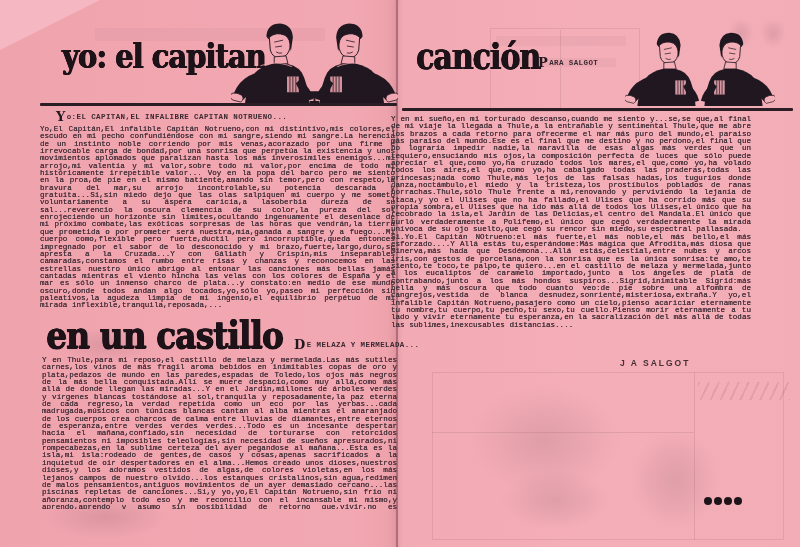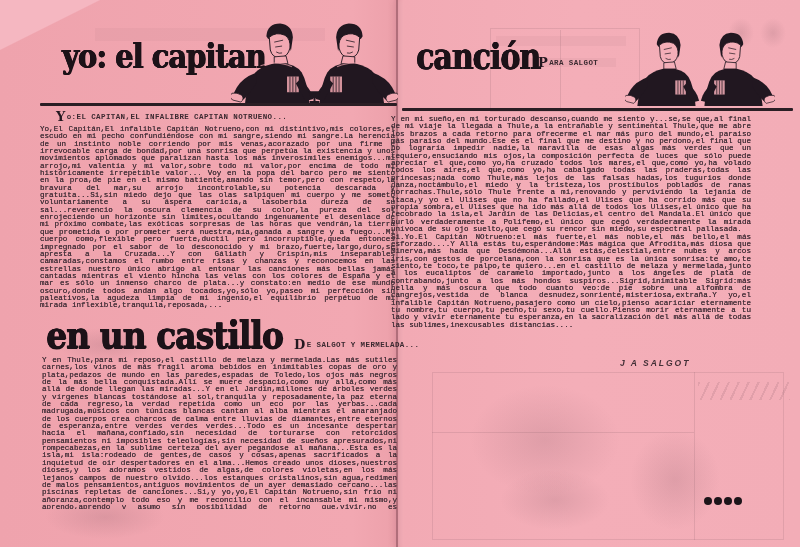--- a/index.html
+++ b/index.html
@@ -60,21 +60,21 @@
     font-size:7.6px;line-height:7.35px;color:var(--text-ink,#46313a);
     text-align:justify;text-shadow:0 0 .25px currentColor;
     word-break:break-word;
   }
   .b1{position:absolute;left:40px;top:126px;width:355px;height:184px;overflow:hidden;}
   .b2{position:absolute;left:42px;top:357px;width:355px;height:152px;overflow:hidden;}
   .bcol{position:absolute;left:391px;top:116px;width:360px;height:238px;overflow:hidden;}
   .signature{
     position:absolute;left:620px;top:358px;
     font-family:"Liberation Sans",sans-serif;font-size:8.5px;font-weight:bold;
-    letter-spacing:2px;color:#443037;font-style:italic;
+    letter-spacing:2px;color:#443037;
   }
   .dots{position:absolute;left:704px;top:497px;display:flex;gap:2px;}
   .dot{width:8px;height:8px;border-radius:50%;background:#1c1419;display:inline-block;}
 </style>
 </head>
 <body>
 
 <div class="sheet">
 
   <div class="corner-light"></div>
@@ -120,21 +120,21 @@
     </div>
 
     <div class="rule rule-left"></div>
 
     <p class="kicker k1"><span class="init">Y</span><span>o:EL CAPITAN,EL INFALIBRE CAPITAN NOTRUENO...</span></p>
 
     <p class="body b1">Yo,El Capitán,El infalible Capitán Notrueno,con mi distintivo,mis colores,el escudo en mi pecho confundiéndose con mi sangre,siendo mi sangre.La herencia de un instinto noble corriendo por mis venas,acorazado por una firme e irrevocable carga de bondad,por una sonrisa que perpetúa la existencia y unos movimientos aplomados que paralizan hasta los más inverosímiles enemigos...mi arrojo,mi valentía y mi valor,sobre todo mi valor,por encima de todo mi históricamente irrepetible valor... Voy en la popa del barco pero me siento en la proa,de pie en el mismo batiente,amando sin temor,pero con respeto,la bravura del mar,su arrojo incontrolable,su potencia descarada y gratuita...Si,sin miedo dejo que las olas salpiquen mi cuerpo y me someto voluntariamente a su áspera caricia,a lasoberbia dureza de su sal...reverencio la oscura clemencia de su color,la pureza del sol enrojeciendo un horizonte sin límites,ocultando ingenuamente el desenlace de mi próximo combate,las exóticas sorpresas de las horas que vendrán,la tierra que prometida o por prometer será nuestra,mía,ganada a sangre y a fuego...Mi cuerpo como,flexible pero fuerte,ductil pero incorruptible,queda entonces impregnado por el sabor de lo desconocido y mi brazo,fuerte,largo,duro,se apresta a la Cruzada...Y con Gáliath y Crispín,mis inseparables camaradas,constamos el rumbo entre risas y chanzas y reconocemos en las estrellas nuestro único abrigo al entonar las canciones más bellas jamás cantadas mientras el viento hincha las velas con los colores de España y el mar es sólo un inmenso charco de plata...y constato:en medio de ese mundo oscuro,donde todos andan algo tocados,yo,sólo yo,paseo mi perfección sin paleativos,la agudeza limpia de mi ingenio,el equilibrio perpétuo de mi mirada inflexible,tranquila,reposada,...</p>
 
     <h2 class="bl title2">en un castillo</h2>
 
-    <p class="kicker k2"><span class="init">D</span><span>E SALGOT Y MERMELADA...</span></p>
+    <p class="kicker k2"><span class="init">D</span><span>E MELAZA Y MERMELADA...</span></p>
 
     <p class="body b2">Y en Thule,para mi reposo,el castillo de melaza y mermelada.Las más sutiles carnes,los vinos de más fragil aroma bebidos en inimitables copas de oro y plata,pedazos de mundo en las paredes,espadas de Toledo,los ojos más negros de la más bella conquistada.Allí se muere despacio,como muy allá,como más allá de donde llegan las miradas...Y en el Jardín,millones de árboles verdes y vírgenes blancas tostándose al sol,tranquila y reposadamente,la paz eterna de cada regreso,la verdad repetida como un eco por las yerbas...cada madrugada,músicos con túnicas blancas cantan al alba mientras el anaranjado de los cuerpos crea charcos de calma entre lluvias de diamantes,entre eternos de esperanza,entre verdes verdes verdes...Todo es un incesante despertar hacia el mañana,confiado,sin necesidad de torturarse con retorcidos pensamientos ni imposibles teleologías,sin necesidad de sueños apresurados,ni rompecabezas,en la sublime certeza del ayer pegandose al mañana...Esta es la isla,mi isla:rodeado de gentes,de casos y cosas,apenas sacrificados a la inquietud de oir despertadores en el alma...Hemos creado unos dioses,nuestros dioses,y los adoramos vestidos de algas,de colores violetas,en los más lejanos campos de nuestro olvido...los estanques cristalinos,sin agua,redimen de malos pensamientos,antiguos movimientos de un ayer demasiado cercano...las piscinas repletas de canciones...Si,y yo,yo,El Capitán Notrueno,sin frio ni añoranza,contemplo todo eso y me reconcilio con el incansable mi mismo,y aprendo,aprendo y asumo sin posibilidad de retorno que,vivir,no es necesariamente perder combates con fuerzas ocultas de no se sabe que extraño absurdo...</p>
   </section>
 
   <section>
     <h1 class="bl title3">canción</h1>
 
     <p class="kicker k3"><span class="init">P</span><span>ARA SALGOT</span></p>
 
     <div class="figs figs-right">

